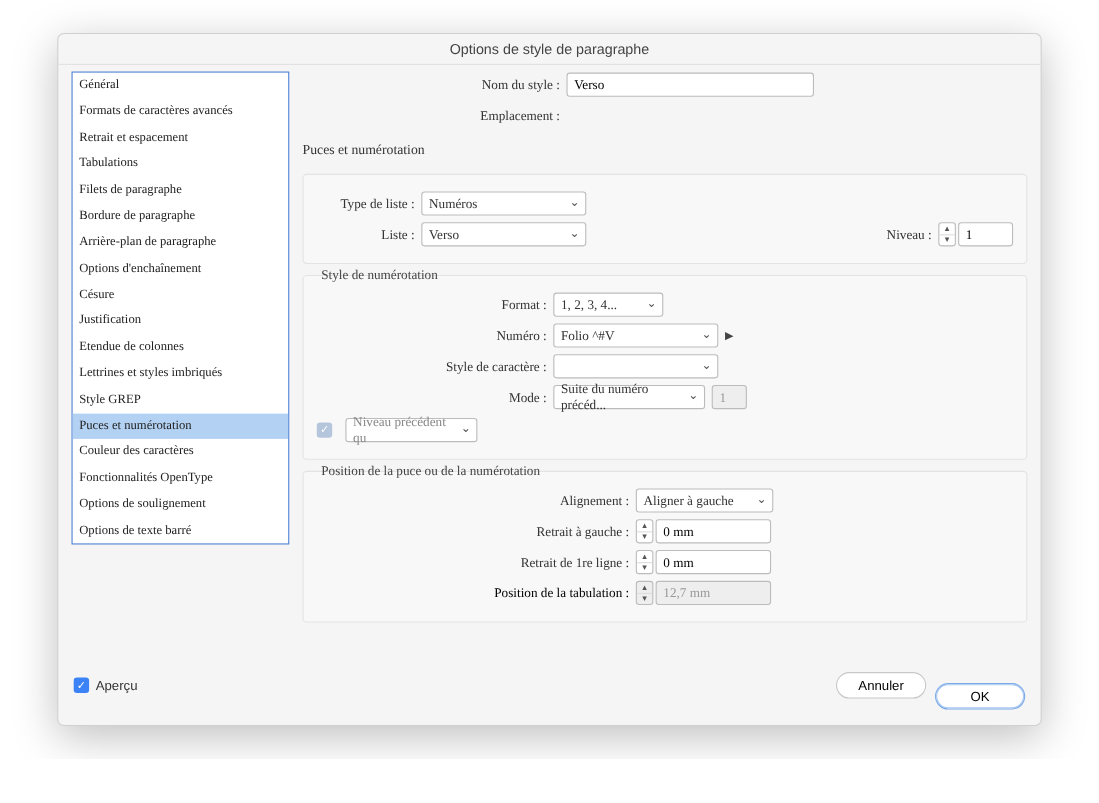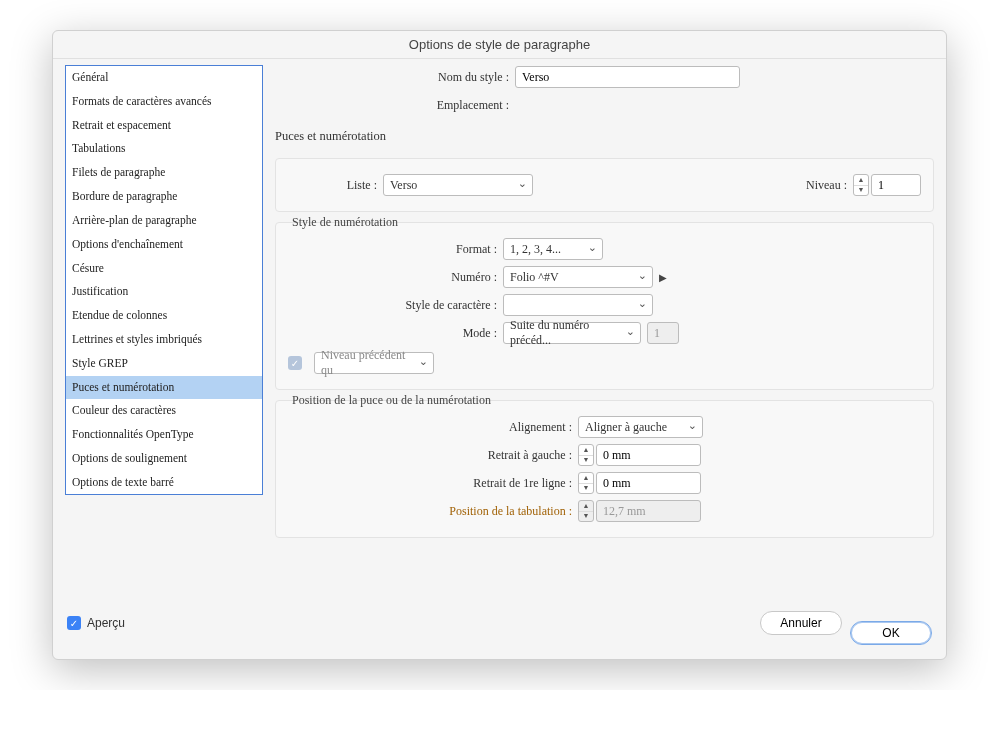--- a/index.html
+++ b/index.html
@@ -227,20 +227,24 @@
         <input type="text" style="width: 225px;" value="Verso">
       </div>
       <div class="row">
         <div class="label" style="width:240px">Emplacement :</div>
       </div>
 
       <div class="section-title">Puces et numérotation</div>
 
       <div class="group" style="border:1px solid #e3e3e3;">
         <div class="row">
+          <div class="label" style="width:95px">Type de liste :</div>
+          <div class="select" style="width:150px">Numéros</div>
+        </div>
+        <div class="row">
           <div class="label" style="width:95px">Liste :</div>
           <div class="select" style="width:150px">Verso</div>
           <div class="label" style="width:104px;margin-left:auto">Niveau :</div>
           <div class="stepper">
               <div class="up">▲</div>
               <div class="down">▼</div>
             </div>
           <input type="text" style="width: 50px;" value="1">
         </div>
       </div>
@@ -289,21 +293,21 @@
         </div>
         <div class="row">
           <div class="label" style="width:290px">Retrait de 1re ligne :</div>
           <div class="stepper">
               <div class="up">▲</div>
               <div class="down">▼</div>
             </div>
           <input type="text" style="width: 105px;" value="0 mm">
         </div>
         <div class="row">
-          <div class="label" style="width:290px;color:#a16207">Position de la tabulation :</div>
+          <div class="label" style="width:290px;color:#000000">Position de la tabulation :</div>
           <div class="stepper disabled">
               <div class="up">▲</div>
               <div class="down">▼</div>
             </div>
           <input type="text" class="disabled" style="width: 105px;" disabled="" value="12,7 mm">
         </div>
       </div>
 
     </div>
   </div>

